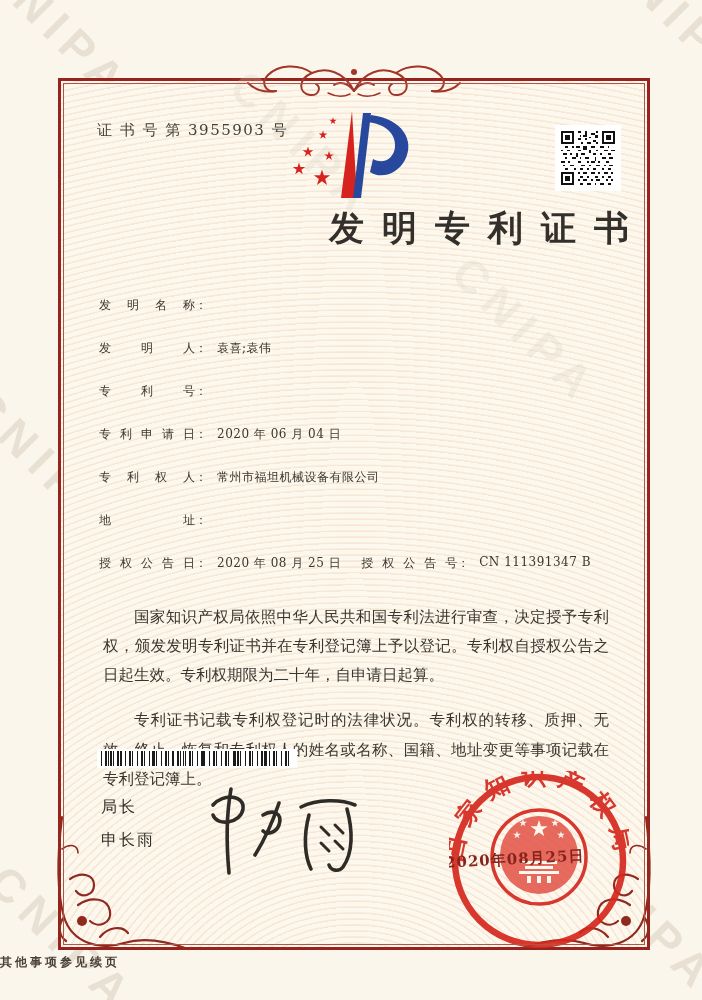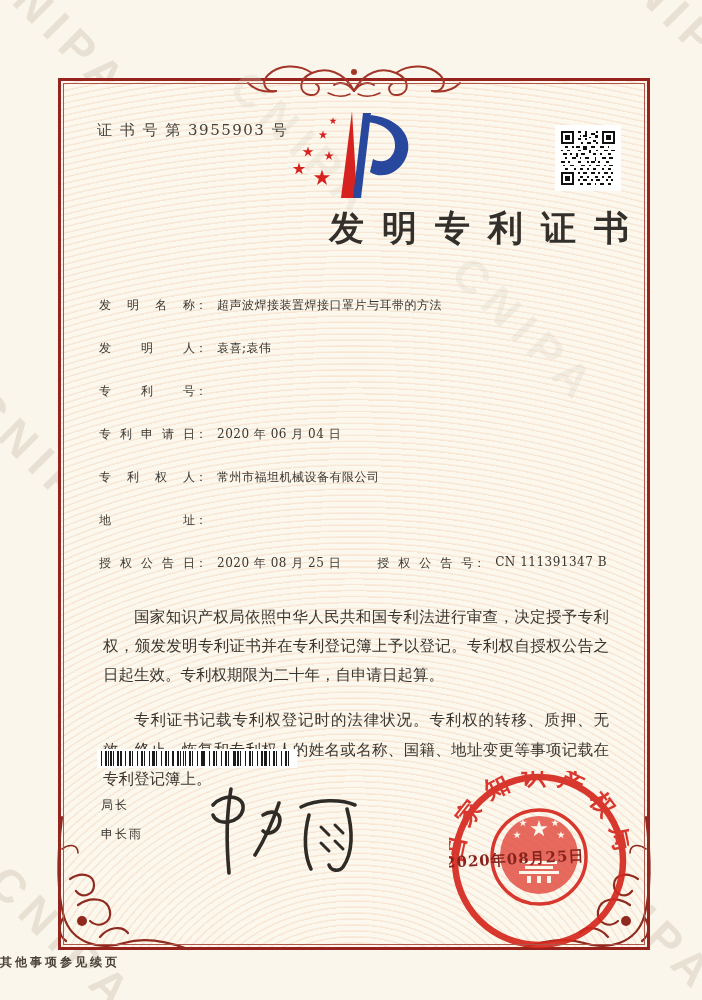--- a/index.html
+++ b/index.html
@@ -48,40 +48,40 @@
   
   .fields{position:absolute;top:216px;left:38px;right:30px;font-size:12px;}
   .field-row{height:43px;display:flex;align-items:flex-start;}
   .fgroup{display:flex;align-items:flex-start;}
   .f-label{
     display:inline-block;width:96px;
     text-align:justify;text-align-last:justify;white-space:nowrap;
   }
   .f-colon{margin:0 10px 0 0;}
   .f-value{white-space:nowrap;letter-spacing:.5px;}
-  .fgroup.second{margin-left:36px;}
+  .fgroup.second{margin-left:20px;}
   
   .body-text{
     position:absolute;top:506px;left:26px;right:22px;
     font-size:15.5px;line-height:1.88;text-align:justify;color:#3a362f;
   }
   .body-text p{margin:16px;text-indent:2em;}
   
   .barcode{
     position:absolute;top:668px;left:36px;width:200px;height:19px;
     background:#fff;padding:2px 4px;box-sizing:border-box;
   }
   .barcode-stripes{
     height:100%;
     background-image:
       repeating-linear-gradient(90deg,#1a1a1a 0 1px,transparent 1px 4px,#1a1a1a 4px 6px,transparent 6px 7px,#1a1a1a 7px 8px,transparent 8px 12px),
       repeating-linear-gradient(90deg,transparent 0 9px,#1a1a1a 9px 11px,transparent 11px 20px,#1a1a1a 20px 21px,transparent 21px 31px);
   }
   
-  .director{position:absolute;top:716px;left:40px;font-size:12px;color:#33302b;}
+  .director{position:absolute;top:716px;left:40px;font-size:16px;color:#33302b;}
   .director div{margin-bottom:12px;letter-spacing:2px;}
   .signature{position:absolute;top:700px;left:132px;}
   
   .seal{position:absolute;top:690px;left:388px;width:180px;height:180px;}
   
   .page-no{
     position:absolute;top:830px;width:100%;text-align:center;
     font-size:13.5px;letter-spacing:2px;color:#3d3a33;
   }
   .footer-note{
@@ -188,21 +188,20 @@
       M10,28h2v1h-2z M14,28h2v1h-2z M18,28h1v1h-1z M21,28h2v1h-2z M25,28h2v1h-2z"></path>
     </g>
   </svg>
 
   <div class="title">发明专利证书</div>
 
   <div class="fields">
     <div class="field-row">
       <span class="f-label">发明名称</span>
         <span class="f-colon">：</span>
-      <span class="f-value">超声波焊接装置焊接口罩片与耳带的方法</span>
     </div>
     <div class="field-row">
       <span class="f-label">发明人</span>
         <span class="f-colon">：</span>
       <span class="f-value">袁喜;袁伟</span>
     </div>
     <div class="field-row">
       <span class="f-label">专利号</span>
         <span class="f-colon">：</span>
     </div>

